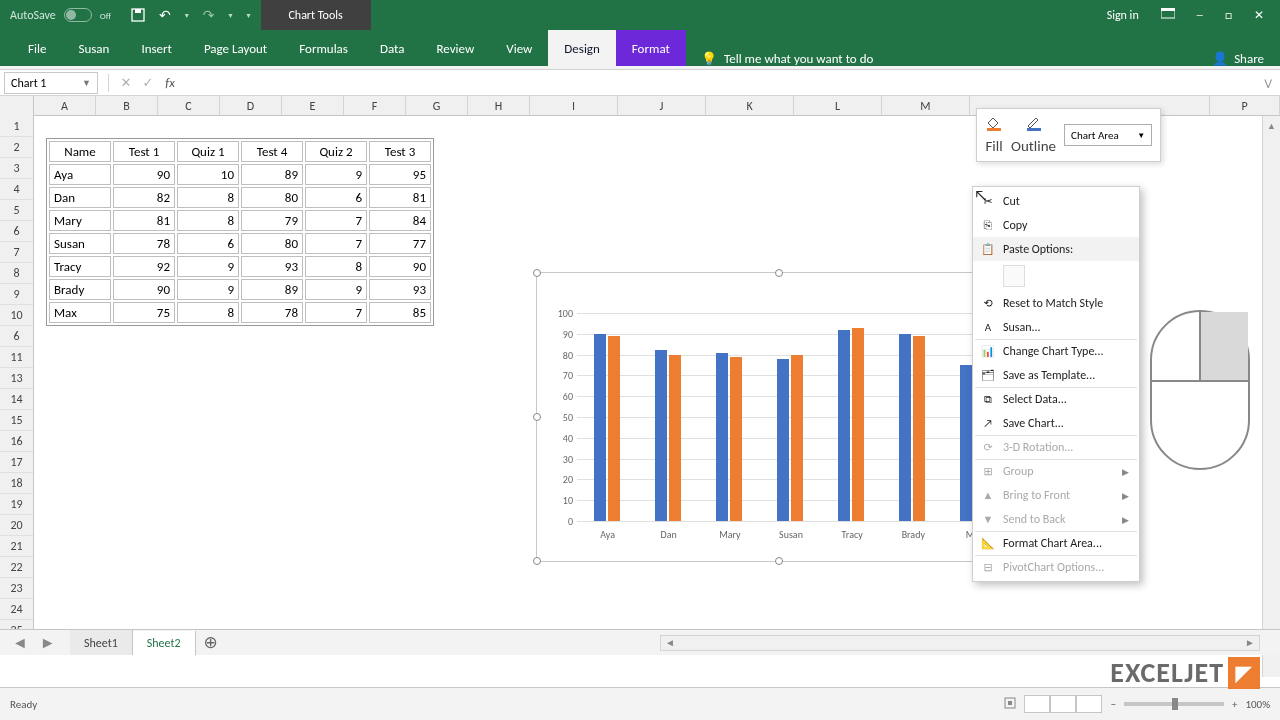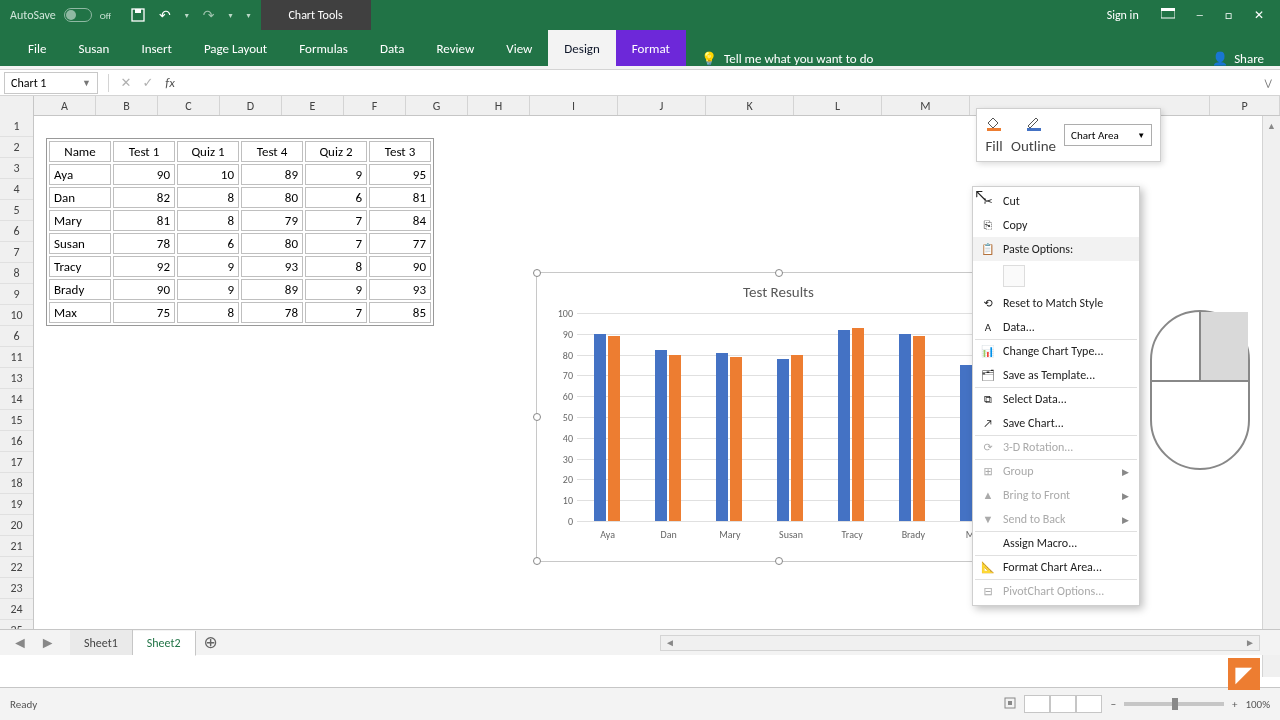--- a/index.html
+++ b/index.html
@@ -281,21 +281,20 @@
       </tbody>
   </table>
 
   <div class="chart-object">
     <div class="chart-handle" style="top:-4px;left:-4px"></div>
     <div class="chart-handle" style="top:-4px;left:50%;margin-left:-4px"></div>
     <div class="chart-handle" style="top:-4px;right:-4px"></div>
     <div class="chart-handle" style="top:50%;left:-4px;margin-top:-4px"></div>
     <div class="chart-handle" style="bottom:-4px;left:-4px"></div>
     <div class="chart-handle" style="bottom:-4px;left:50%;margin-left:-4px"></div>
-    <div class="chart-title">Test Results</div>
     <div class="chart-plot" id="chartplot">
       <div class="y-axis" id="yaxis">
           <div class="y-tick" style="top: 208px;">0</div>
           <div class="y-tick" style="top: 187.2px;">10</div>
           <div class="y-tick" style="top: 166.4px;">20</div>
           <div class="y-tick" style="top: 145.6px;">30</div>
           <div class="y-tick" style="top: 124.8px;">40</div>
           <div class="y-tick" style="top: 104px;">50</div>
           <div class="y-tick" style="top: 83.2px;">60</div>
           <div class="y-tick" style="top: 62.4px;">70</div>
@@ -428,21 +427,21 @@
     </div>
   <div class="cm-paste-opt sep-after">
       <div class="cm-paste-btn"></div>
     </div>
   <div class="cm-item">
       <span class="cm-icon">⟲</span>
       <span>Reset to Match Style</span>
     </div>
   <div class="cm-item sep-after">
       <span class="cm-icon">A</span>
-      <span>Data...</span>
+      <span>Susan...</span>
     </div>
   <div class="cm-item">
       <span class="cm-icon">📊</span>
       <span>Change Chart Type...</span>
     </div>
   <div class="cm-item sep-after">
       <span class="cm-icon">🗂</span>
       <span>Save as Template...</span>
     </div>
   <div class="cm-item">
@@ -466,36 +465,34 @@
       <span class="cm-icon">▲</span>
       <span>Bring to Front</span>
       <span class="cm-arrow">▶</span>
     </div>
   <div class="cm-item disabled sep-after">
       <span class="cm-icon">▼</span>
       <span>Send to Back</span>
       <span class="cm-arrow">▶</span>
     </div>
   <div class="cm-item sep-after">
-      <span>Assign Macro...</span>
-    </div>
-  <div class="cm-item sep-after">
       <span class="cm-icon">📐</span>
       <span>Format Chart Area...</span>
     </div>
   <div class="cm-item disabled">
       <span class="cm-icon">⊟</span>
       <span>PivotChart Options...</span>
     </div>
 </div>
 
 <div style="position:absolute;top:186px;left:974px;font-size:16px;color:#222;pointer-events:none">↖</div>
 
 <div class="mouse-diagram">
   <div class="mouse-btns">
     <div class="mouse-btn"></div>
     <div class="mouse-btn pressed"></div>
   </div>
 </div>
 
 <div class="watermark">
+  <span>EXCELJET</span>
   <div class="watermark-icon">◤</div>
 </div>
 
 </body></html>

